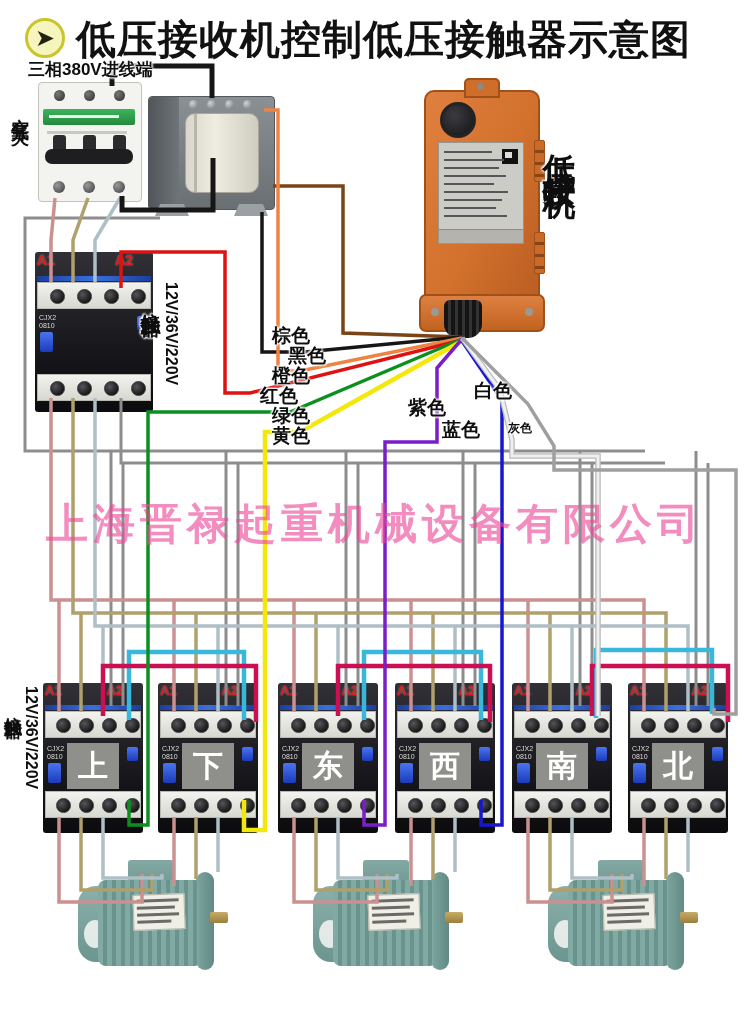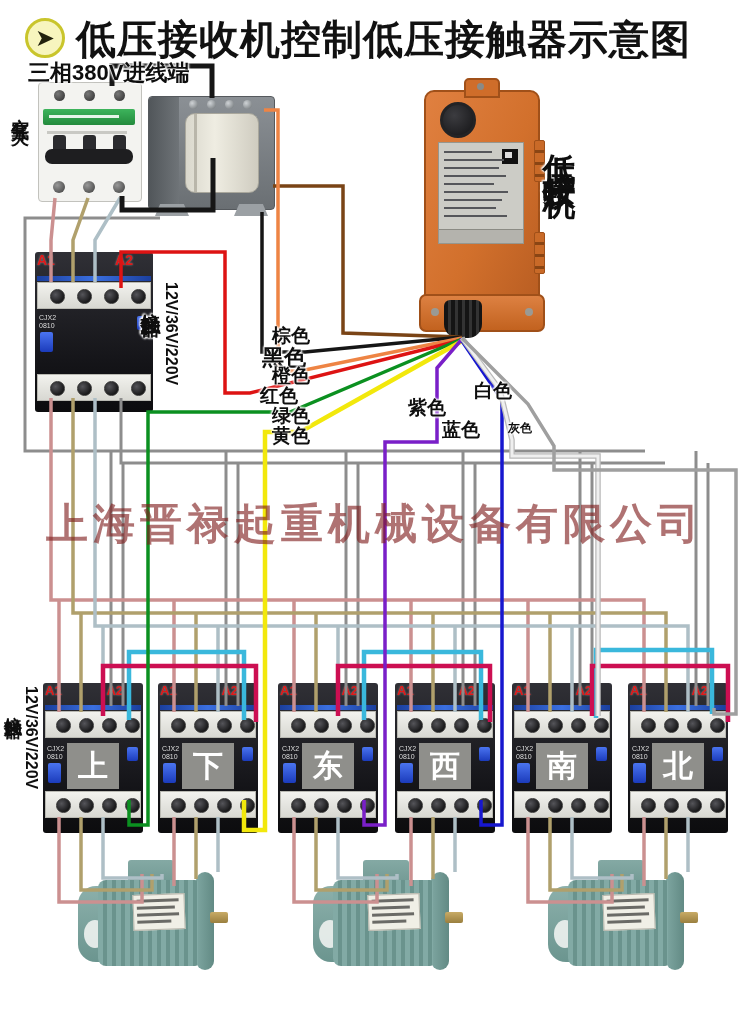--- a/index.html
+++ b/index.html
@@ -105,42 +105,42 @@
       border-radius:3px;border-bottom:2px solid #5a837d;}
   .motor .m-plate{position:absolute;left:55px;top:34px;width:50px;height:34px;background:#f0efe6;
       border:1px solid #b9b8ae;transform:rotate(-2deg);}
   .motor .m-plate i{position:absolute;left:3px;height:3px;background:#6a6a66;}
   .motor .m-flange{position:absolute;right:14px;top:12px;width:18px;height:98px;background:linear-gradient(90deg,#7ea6a1,#628a84);
       border-radius:9px;}
   .motor .m-shaft{position:absolute;right:0px;top:52px;width:18px;height:11px;background:linear-gradient(#c8ab66,#9a7f3f);
       border-radius:2px;}
   
   .watermark{position:absolute;left:0;top:496px;width:750px;z-index:6;text-align:center;
-      font-size:42px;letter-spacing:5px;color:#7f1d1d;opacity:.62;font-weight:bold;white-space:nowrap;}
+      font-size:42px;letter-spacing:5px;color:#ec4899;opacity:.62;font-weight:bold;white-space:nowrap;}
 </style>
 </head>
 <body>
 
 <div class="canvas">
 
   <div class="title-row">
     <span class="title-icon">➤</span>
     <div class="title-text">低压接收机控制低压接触器示意图</div>
   </div>
 
-  <div class="lbl" style="left:28px;top:58px;font-size:22px;">三相380V进线端</div>
+  <div class="lbl" style="left:28px;top:58px;font-size:17px;">三相380V进线端</div>
   <div class="lbl vtext" style="left:8px;top:104px;font-size:18px;">空气开关</div>
   <div class="lbl vtext" style="left:536px;top:128px;font-size:33px;font-family:'Liberation Serif',serif;letter-spacing:8px;">低压接收机</div>
   <div class="lbl vtext" style="left:138px;top:296px;font-size:20px;">接触器</div>
   <div class="lbl vrot" style="left:162px;top:282px;font-size:16px;">12V/36V/220V</div>
   <div class="lbl vrot" style="left:22px;top:686px;font-size:16px;">12V/36V/220V</div>
   <div class="lbl vtext" style="left:1px;top:702px;font-size:18px;">接触器</div>
 
   <div class="lbl" style="left:272px;top:323px;font-size:19px;">棕色</div>
-  <div class="lbl" style="left:262px;top:343px;font-size:22px;">黑色</div>
+  <div class="lbl" style="left:288px;top:343px;font-size:19px;">黑色</div>
   <div class="lbl" style="left:272px;top:363px;font-size:19px;">橙色</div>
   <div class="lbl" style="left:260px;top:383px;font-size:19px;">红色</div>
   <div class="lbl" style="left:272px;top:403px;font-size:19px;">绿色</div>
   <div class="lbl" style="left:272px;top:423px;font-size:19px;">黄色</div>
   <div class="lbl" style="left:408px;top:395px;font-size:19px;">紫色</div>
   <div class="lbl" style="left:442px;top:417px;font-size:19px;">蓝色</div>
   <div class="lbl" style="left:474px;top:378px;font-size:19px;">白色</div>
   <div class="lbl" style="left:508px;top:420px;font-size:12px;">灰色</div>
 
   <div class="watermark">上海晋禄起重机械设备有限公司</div>

